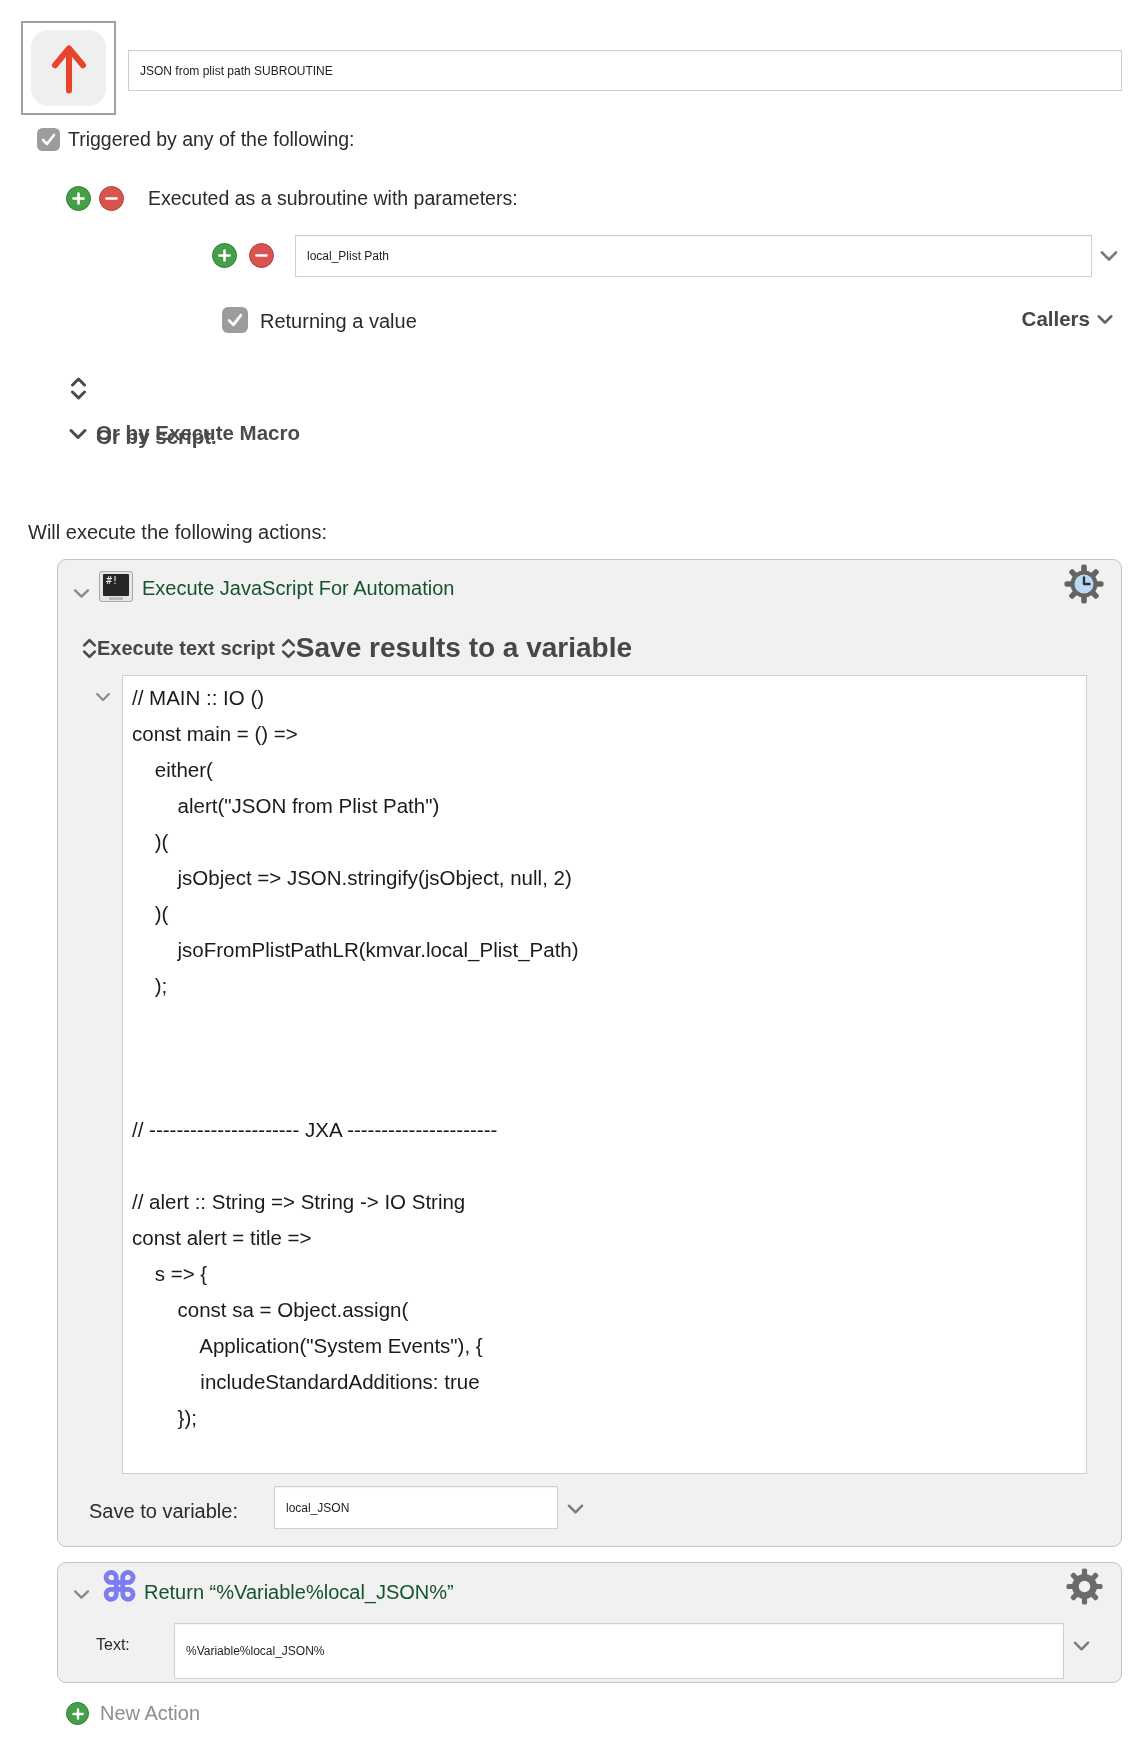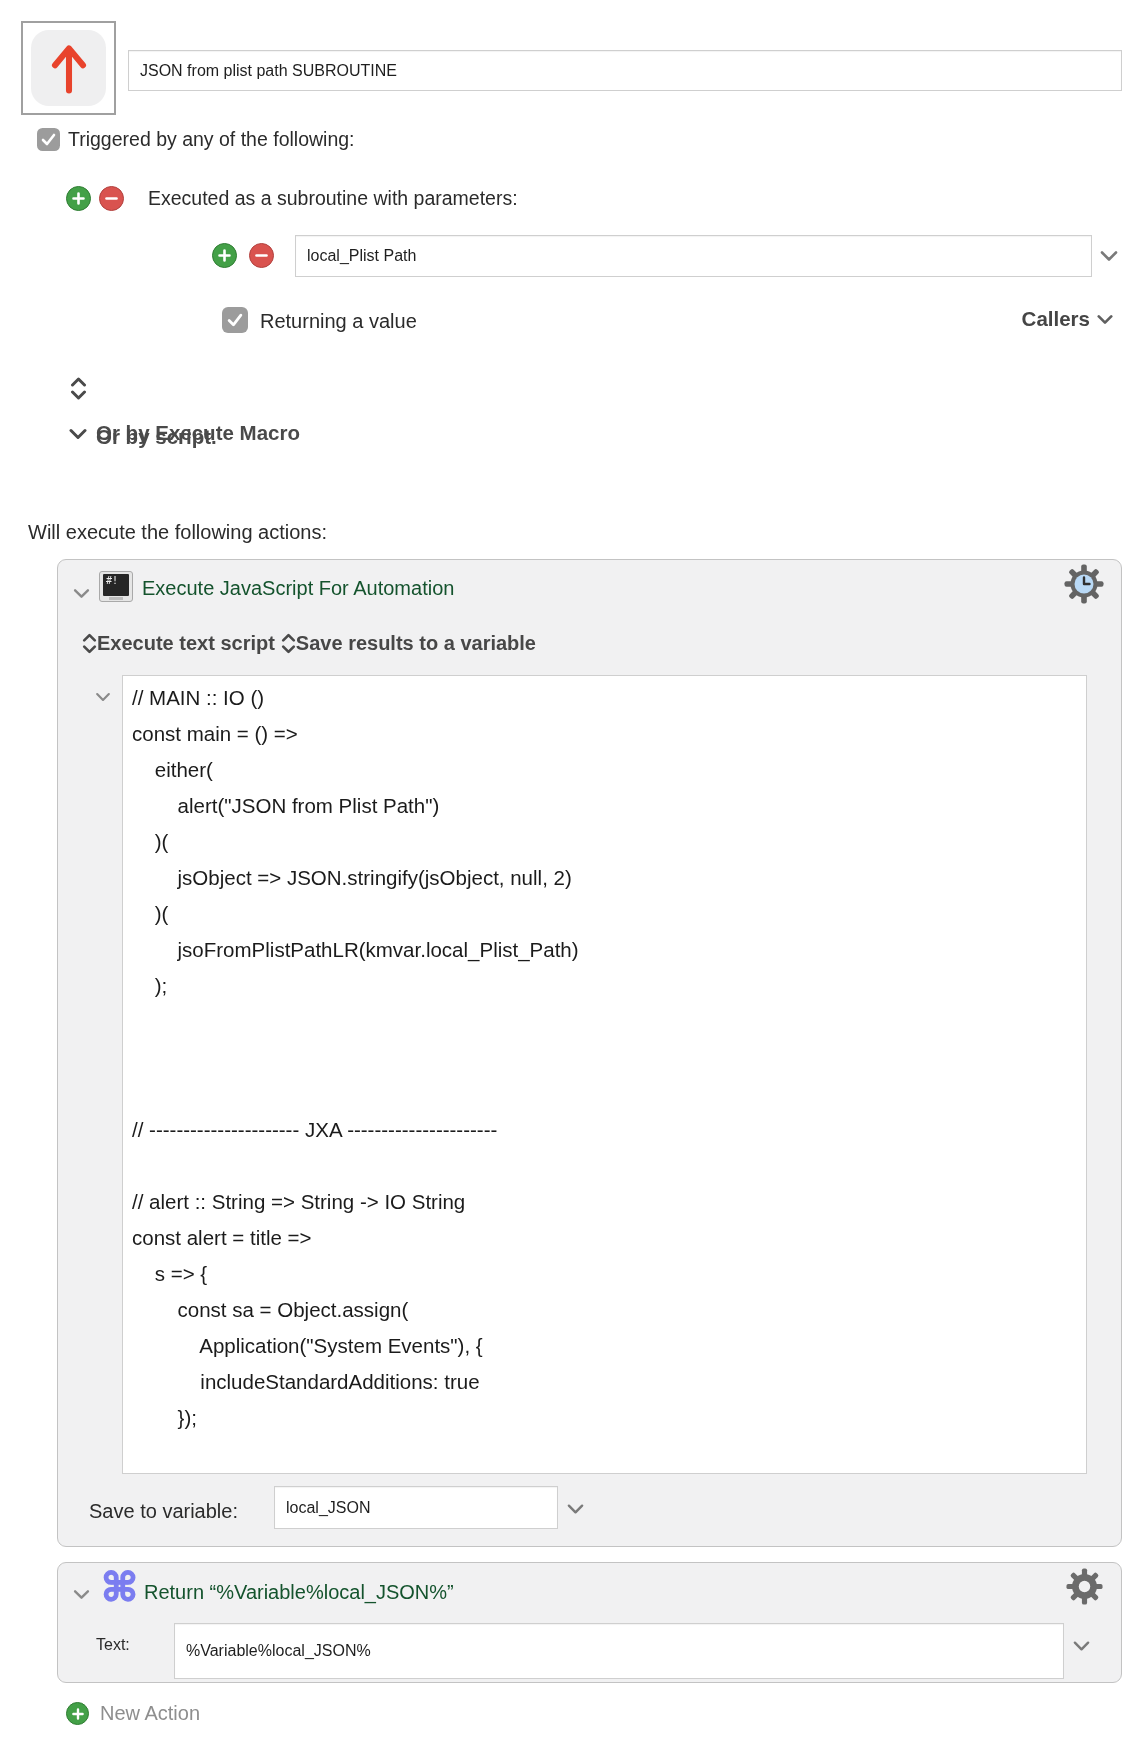--- a/index.html
+++ b/index.html
@@ -5,21 +5,21 @@
   html,body { margin:0; padding:0; background:#ffffff; }
   .canvas {
     position:relative; width:1142px; height:1752px; background:#ffffff;
     font-family:"Liberation Sans", sans-serif; color:#2b2b2b; overflow:hidden;
   }
   .abs { position:absolute; }
   .lbl  { font-size:19.5px; color:#2b2b2b; white-space:nowrap; }
   .blbl { font-size:19.5px; font-weight:bold; color:#4a4a4a; white-space:nowrap; }
   .field {
     background:#fff; border:1px solid #cfcfcf; box-sizing:border-box;
-    font-family:"Liberation Sans", sans-serif; font-size:16px; color:#1e1e1e;
+    font-family:"Liberation Sans", sans-serif; font-size:12px; color:#1e1e1e;
     padding:0 11px; outline:none; box-shadow:inset 0 1px 1px rgba(0,0,0,0.05);
   }
   .circle { border-radius:50%; display:flex; align-items:center; justify-content:center; box-sizing:border-box; }
   .plus  { background:#43a047; border:1.5px solid #2f7d33; }
   .minus { background:#d9534f; border:1.5px solid #b2413e; }
   .checkbox { background:#9c9c9c; border-radius:5.5px; display:flex; align-items:center; justify-content:center; }
   .action-box { background:#f1f1f2; border:1.5px solid #c3c3c3; border-radius:9px; box-sizing:border-box; }
   .action-title { font-size:20px; color:#14532d; white-space:nowrap; }
   .code-area { background:#ffffff; border:1px solid #cfcfcf; overflow:hidden; box-sizing:border-box; }
   .code-text {
@@ -159,21 +159,21 @@
       <svg width="15" height="21" viewBox="0 0 17 23">
         <polyline points="2.5,8 8.5,2 14.5,8" fill="none" stroke="#4a4a4a" stroke-width="3" stroke-linecap="round" stroke-linejoin="round"></polyline>
         <polyline points="2.5,15 8.5,21 14.5,15" fill="none" stroke="#4a4a4a" stroke-width="3" stroke-linecap="round" stroke-linejoin="round"></polyline>
       </svg>
       <span class="blbl" style="font-size:20px; color:#474747;">Execute text script</span>
       <span style="width:6px;"></span>
       <svg width="15" height="21" viewBox="0 0 17 23">
         <polyline points="2.5,8 8.5,2 14.5,8" fill="none" stroke="#4a4a4a" stroke-width="3" stroke-linecap="round" stroke-linejoin="round"></polyline>
         <polyline points="2.5,15 8.5,21 14.5,15" fill="none" stroke="#4a4a4a" stroke-width="3" stroke-linecap="round" stroke-linejoin="round"></polyline>
       </svg>
-      <span class="blbl" style="font-size:20px; color:#474747;">Save results to a variable</span>
+      <span class="blbl" style="font-size:28px; color:#474747;">Save results to a variable</span>
     </div>
 
     <div class="abs" style="left:37px; top:128px;">
       <svg width="16" height="10" viewBox="0 0 18 12">
         <polyline points="2,2.5 9,9.5 16,2.5" fill="none" stroke="#8a8a8a" stroke-width="2.6" stroke-linecap="round" stroke-linejoin="round"></polyline>
       </svg>
     </div>
 
     <div class="code-area abs" style="left:64px; top:115px; width:965px; height:799px;">
       <div class="code-text">// MAIN :: IO ()

